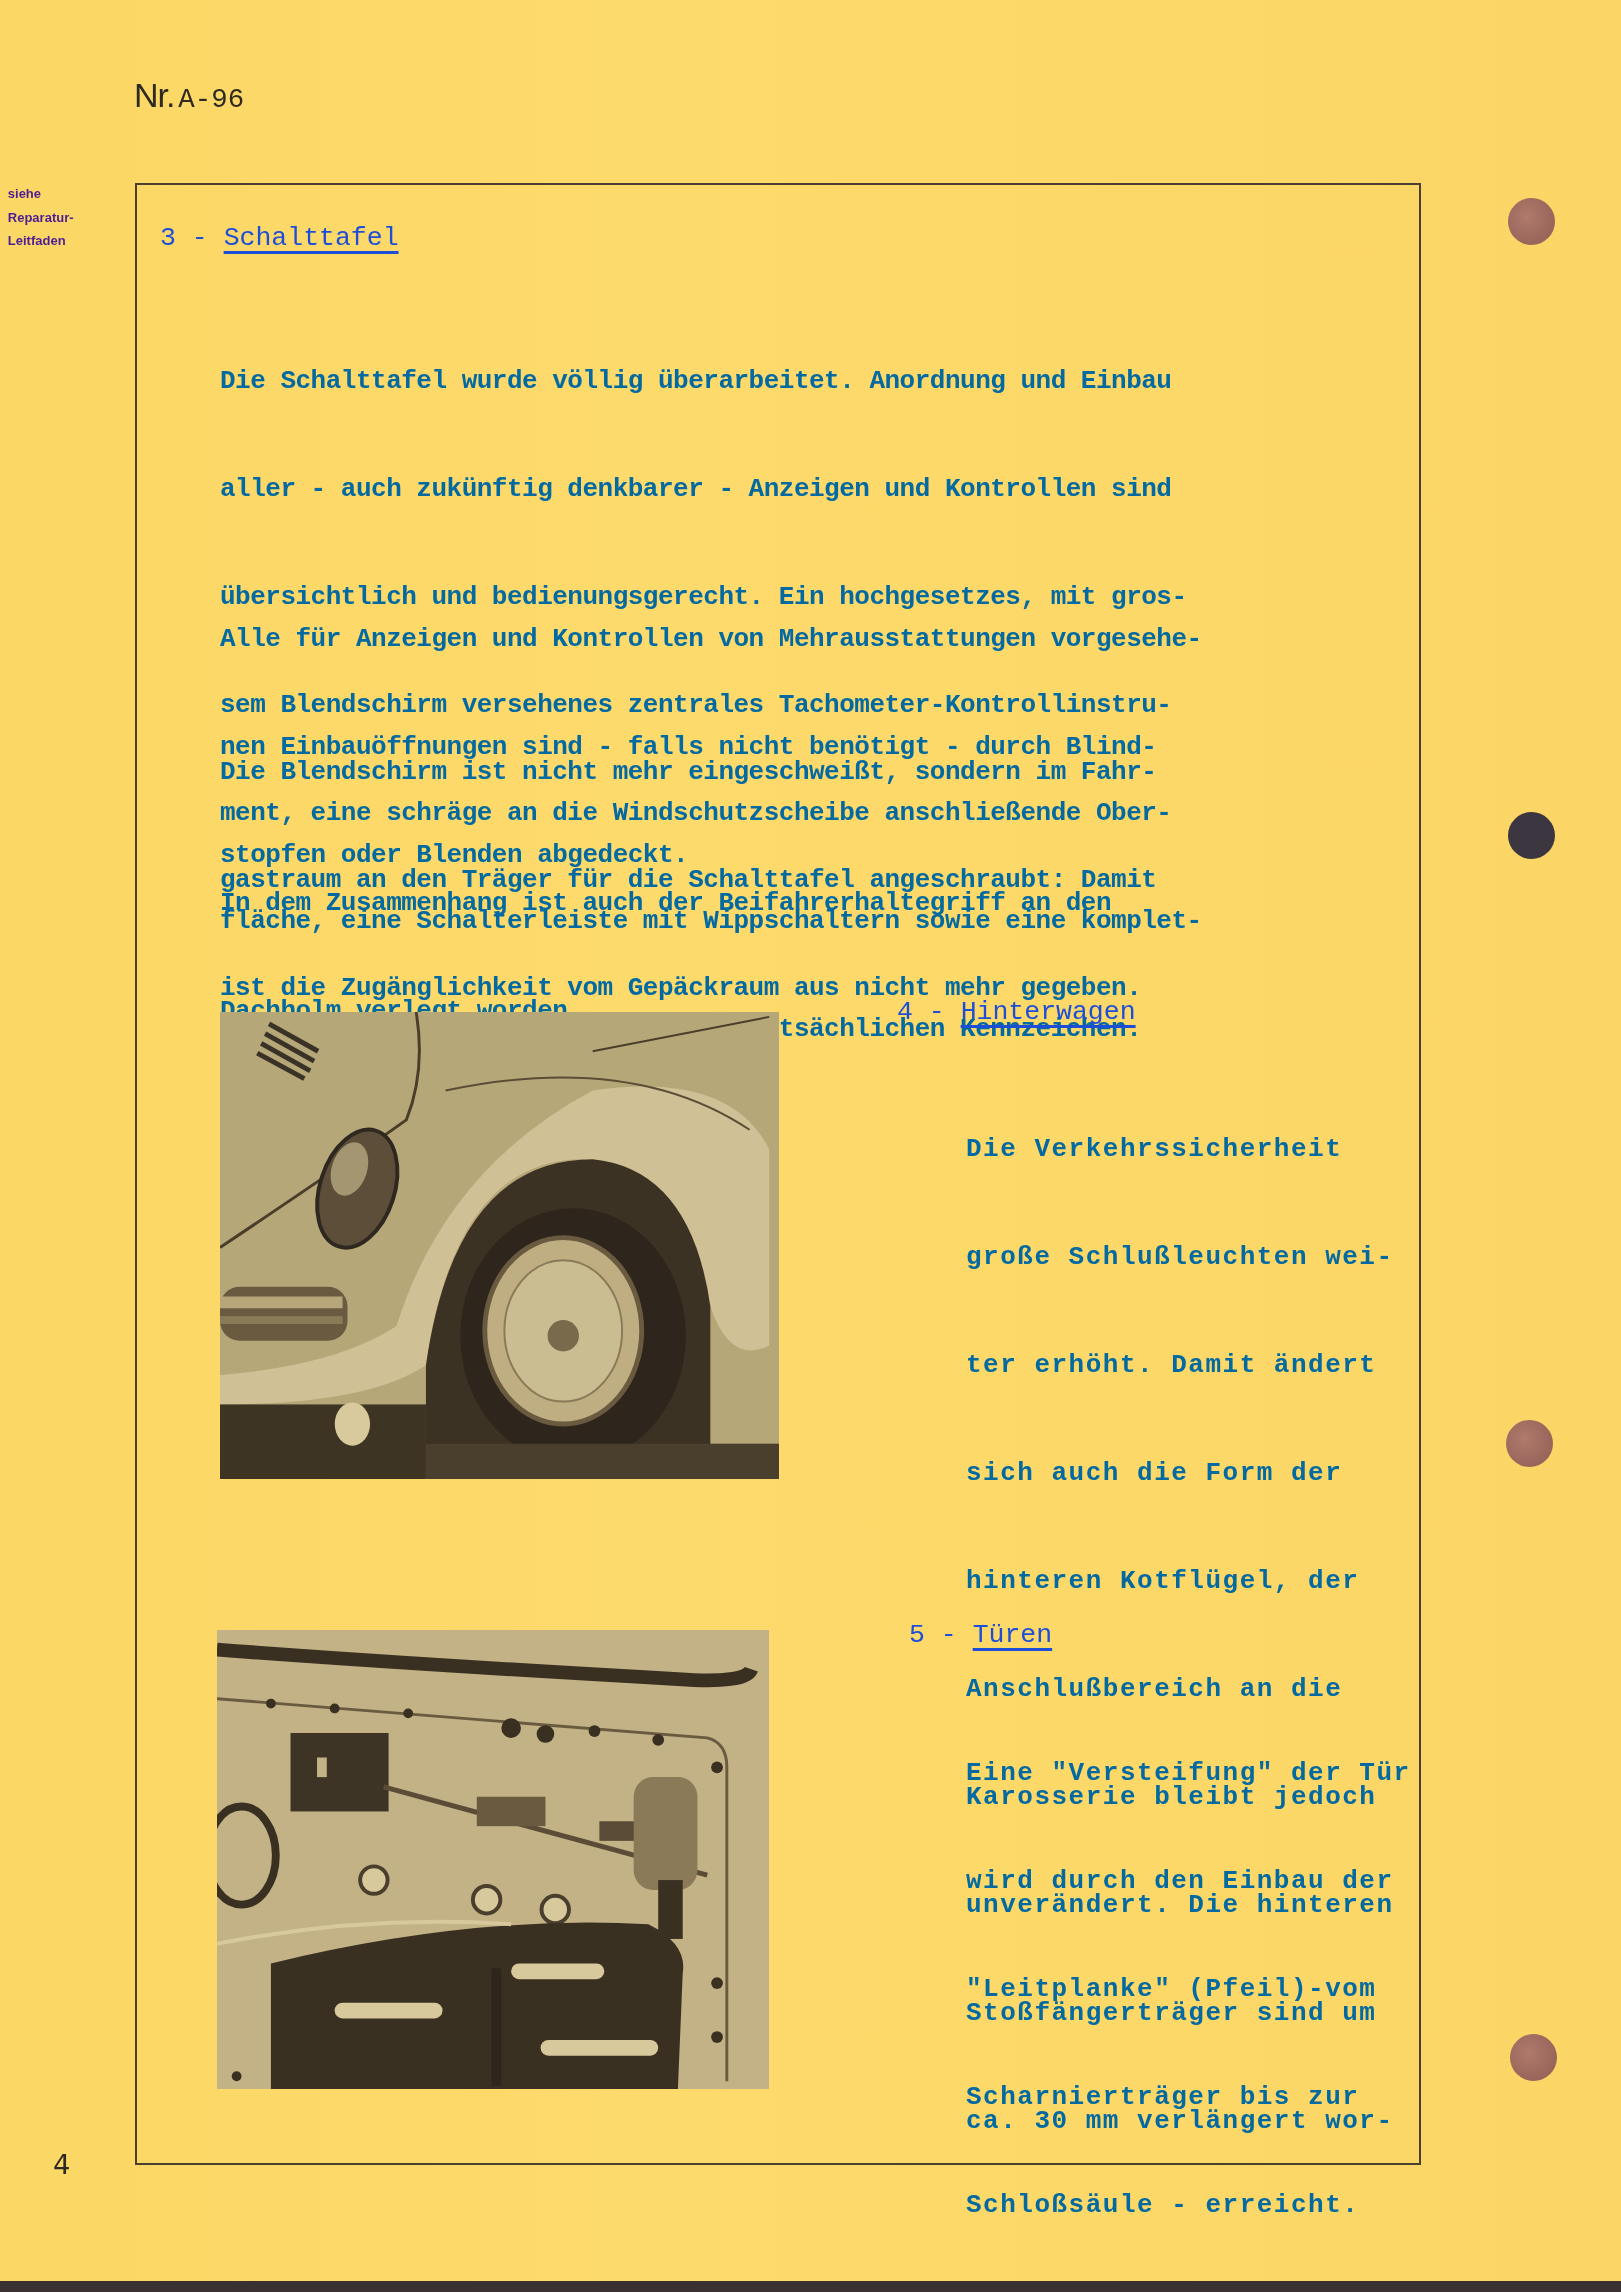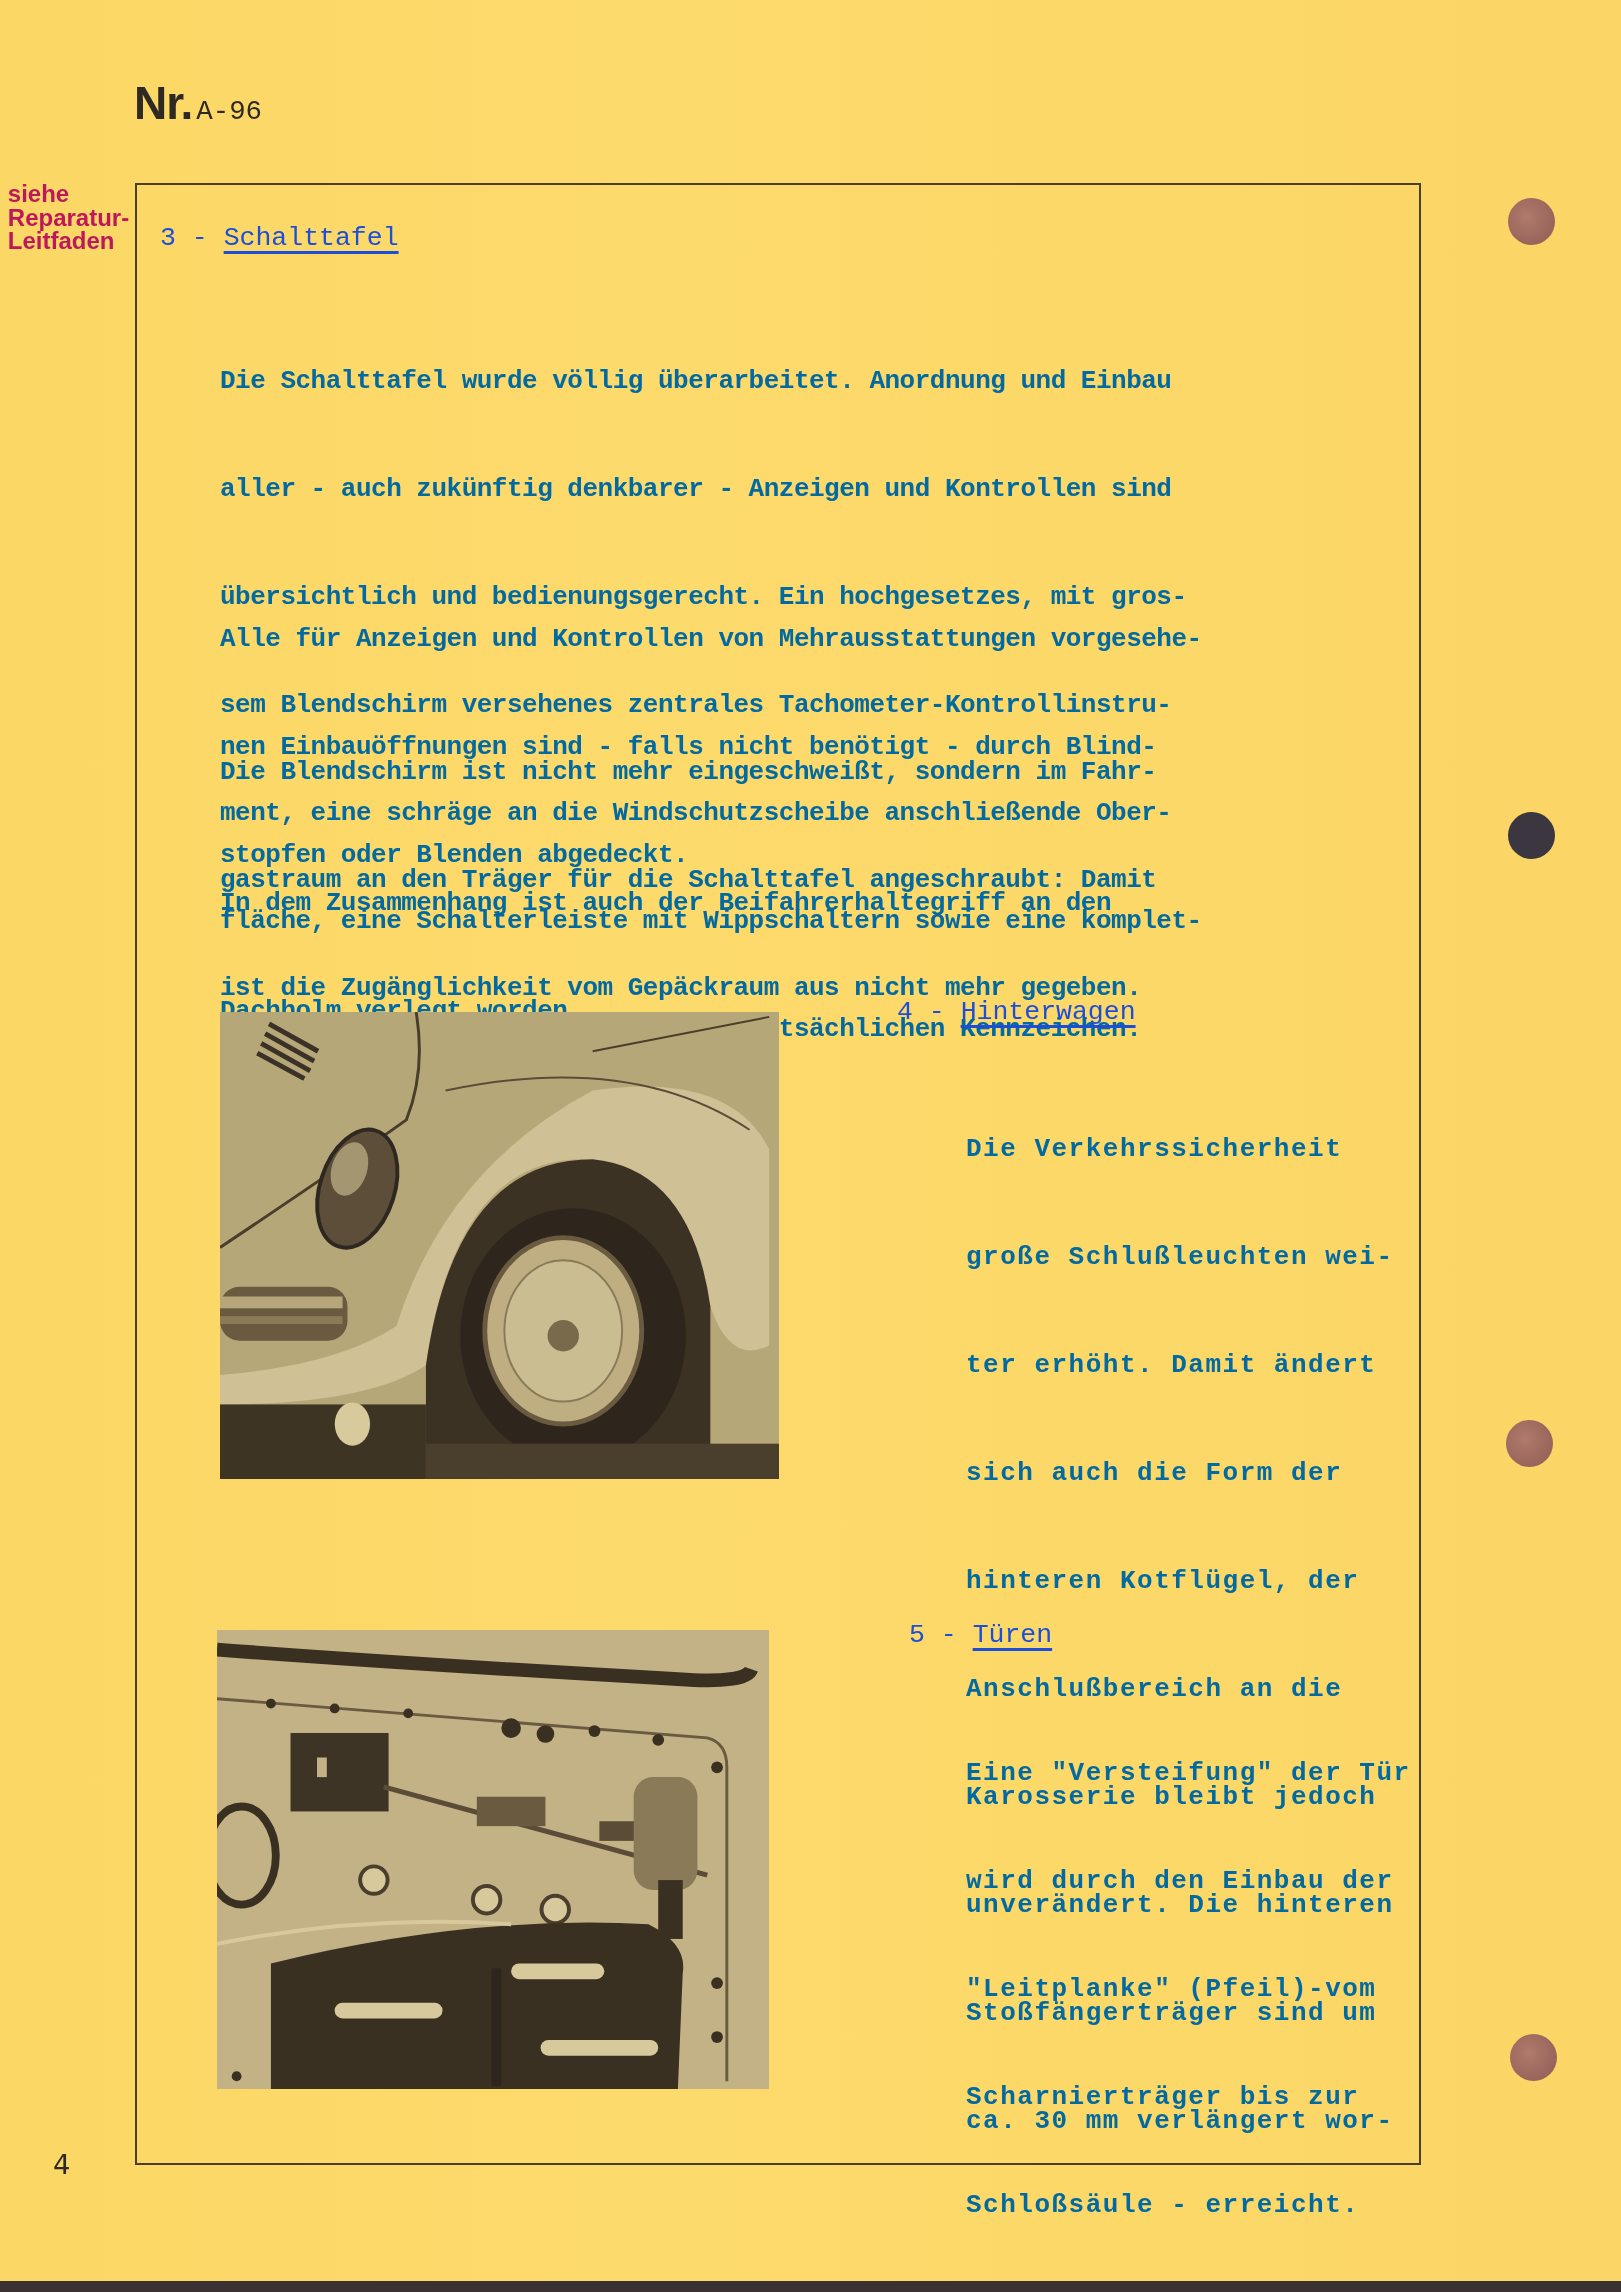--- a/index.html
+++ b/index.html
@@ -2,24 +2,24 @@
 <html><head>
 <meta charset="utf-8">
 <style>
   html, body { margin: 0; padding: 0; }
   body {
     width: 1621px; height: 2293px; position: relative; overflow: hidden;
     background: #fcd96a;
     background-image: linear-gradient(90deg, #fbd765 0%, #fdda6c 40%, #fcd868 70%, #fbd666 100%);
   }
   .header-nr { position: absolute; left: 134px; top: 76px; color: #2e2a22; }
-  .header-nr .nr { font-family: "Liberation Sans", sans-serif; font-weight: bold; font-size: 46px; letter-spacing: -1px; }
+  .header-nr .nr { font-family: "Liberation Sans", sans-serif; font-weight: normal; font-size: 34px; letter-spacing: -1px; }
   .header-nr .code { font-family: "Liberation Mono", monospace; font-size: 27.4px; margin-left: 3.9px; }
 
-  .margin-note { position: absolute; left: 7.8px; top: 182px; font-family: "Liberation Sans", sans-serif; font-weight: bold; font-size: 24px; line-height: 23.5px; color: #be185d; }
+  .margin-note { position: absolute; left: 7.8px; top: 182px; font-family: "Liberation Sans", sans-serif; font-weight: bold; font-size: 13px; line-height: 23.5px; color: #4c1d95; }
 
   .frame { position: absolute; left: 135px; top: 183px; width: 1286px; height: 1982px; border-top: 2px solid #4a4030; border-right: 2px solid #4a4030; border-bottom: 2px solid #4a4030; box-sizing: border-box; }
   .frame-left { position: absolute; left: 135px; top: 183px; width: 2px; height: 1982px; background: #4a4030; }
 
   .mono { font-family: "Liberation Mono", "DejaVu Sans Mono", monospace; color: #0369a1; }
 
   .sec-heading { position: absolute; font-size: 26.5px; font-family: "Liberation Mono", monospace; color: #1d4ed8; white-space: pre; }
   .sec-heading .title { text-decoration: underline; text-decoration-thickness: 2.9px; text-underline-offset: 5.9px; }
 
   .para { position: absolute; font-size: 26px; line-height: 36px; white-space: pre; font-weight: bold; letter-spacing: -0.5px; }

